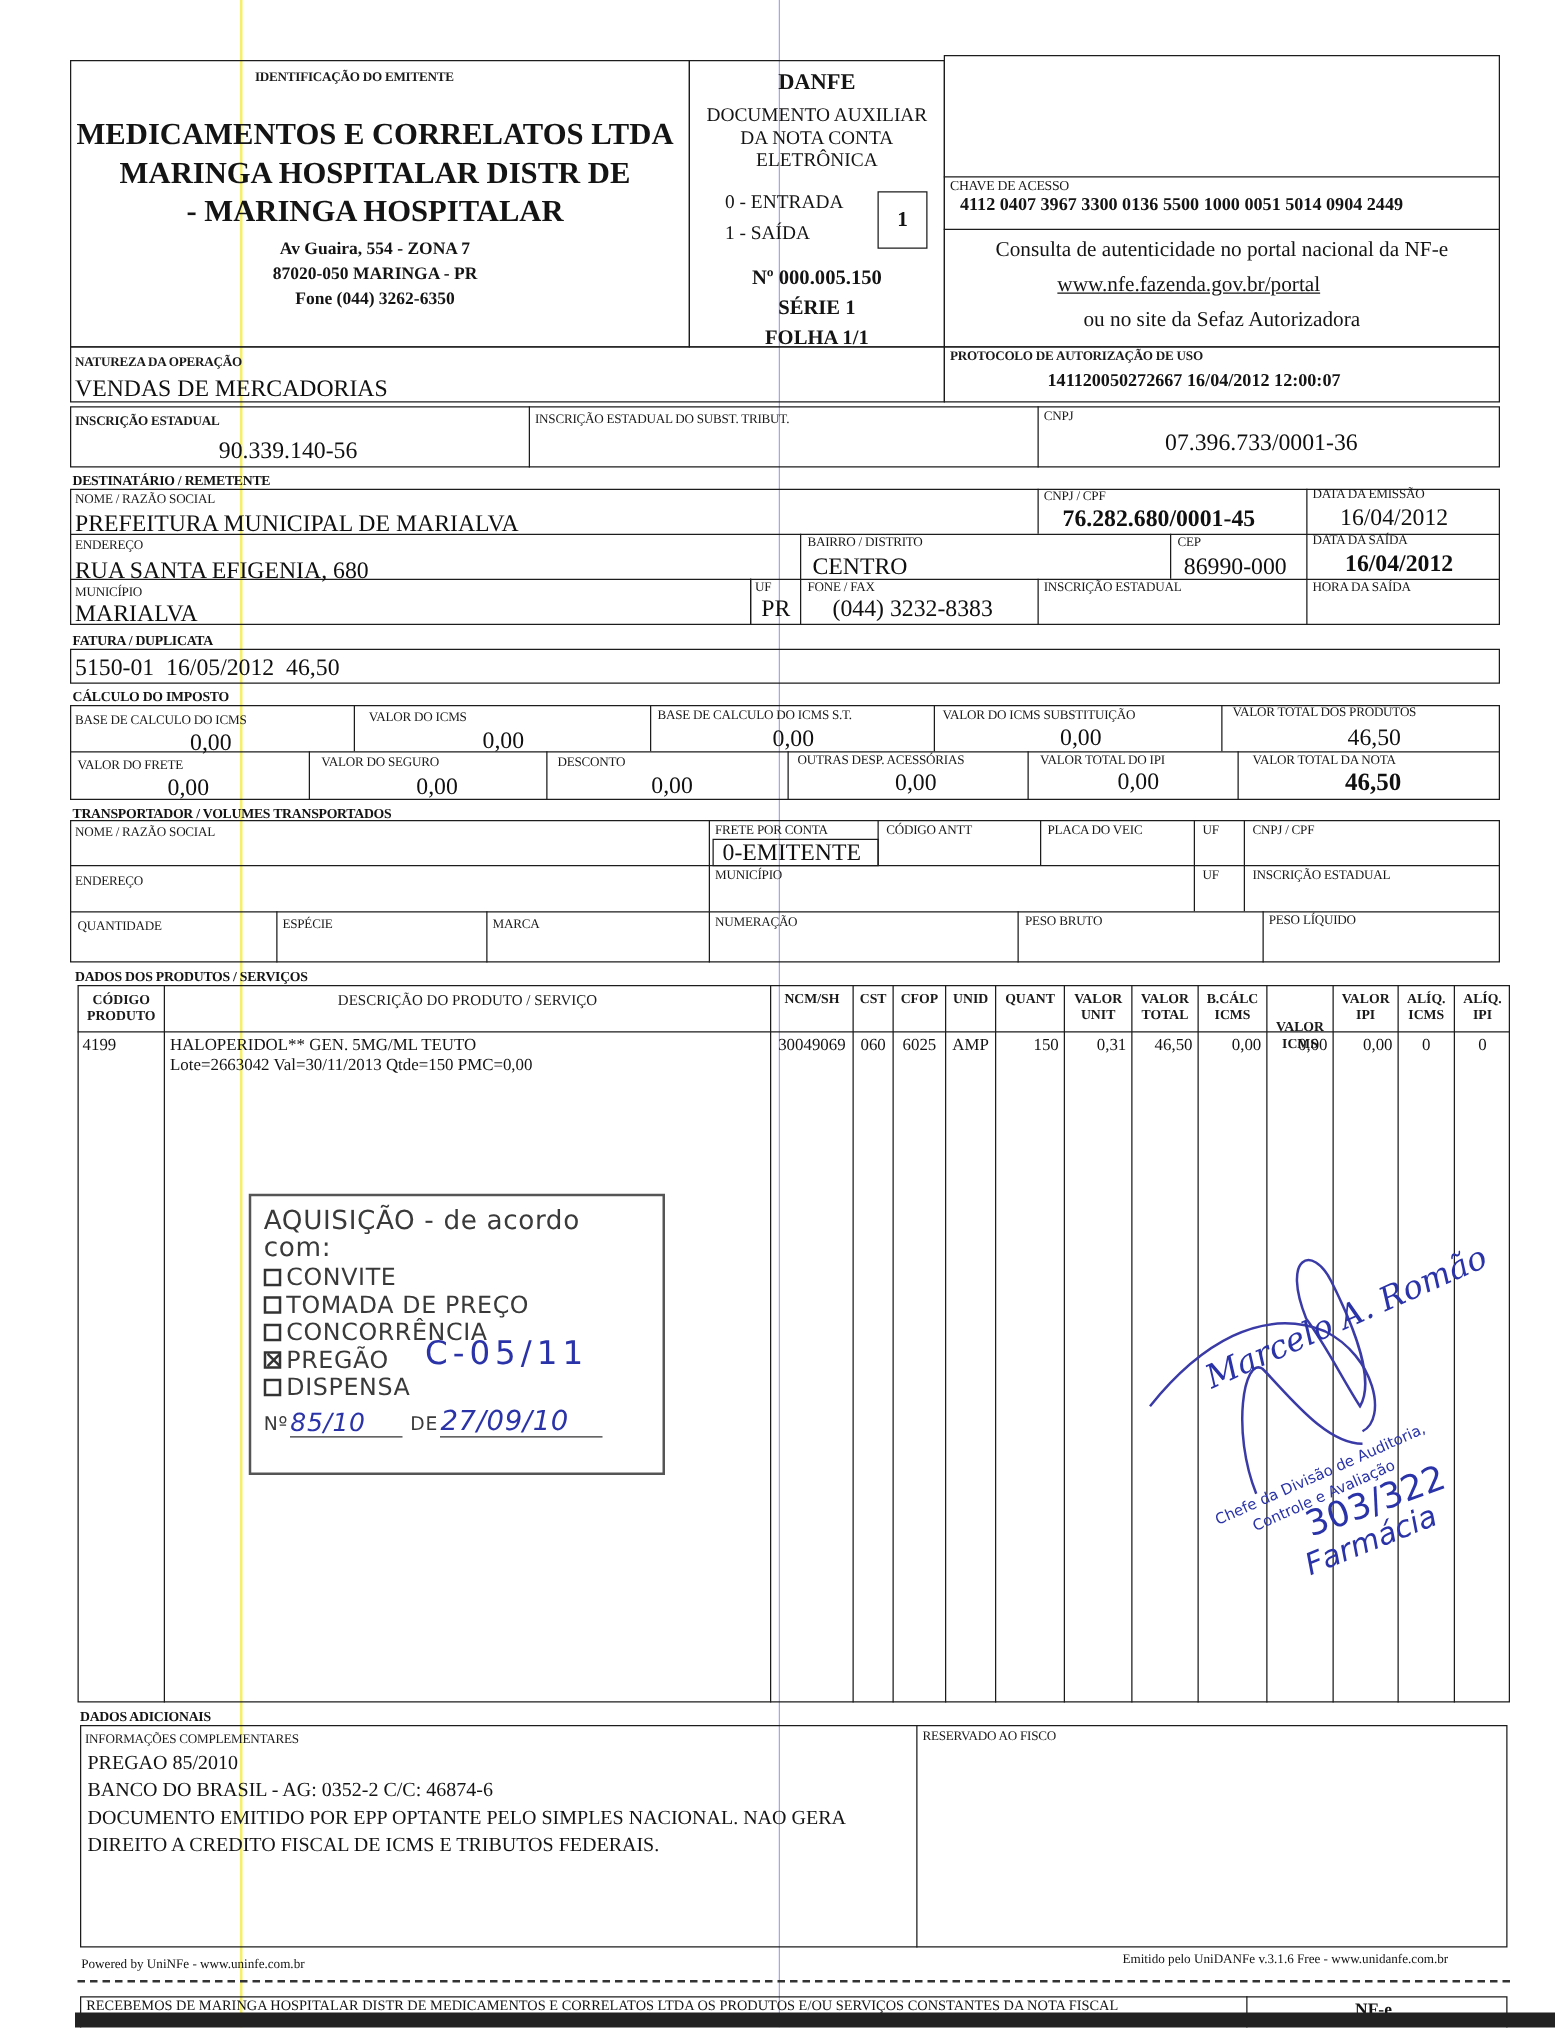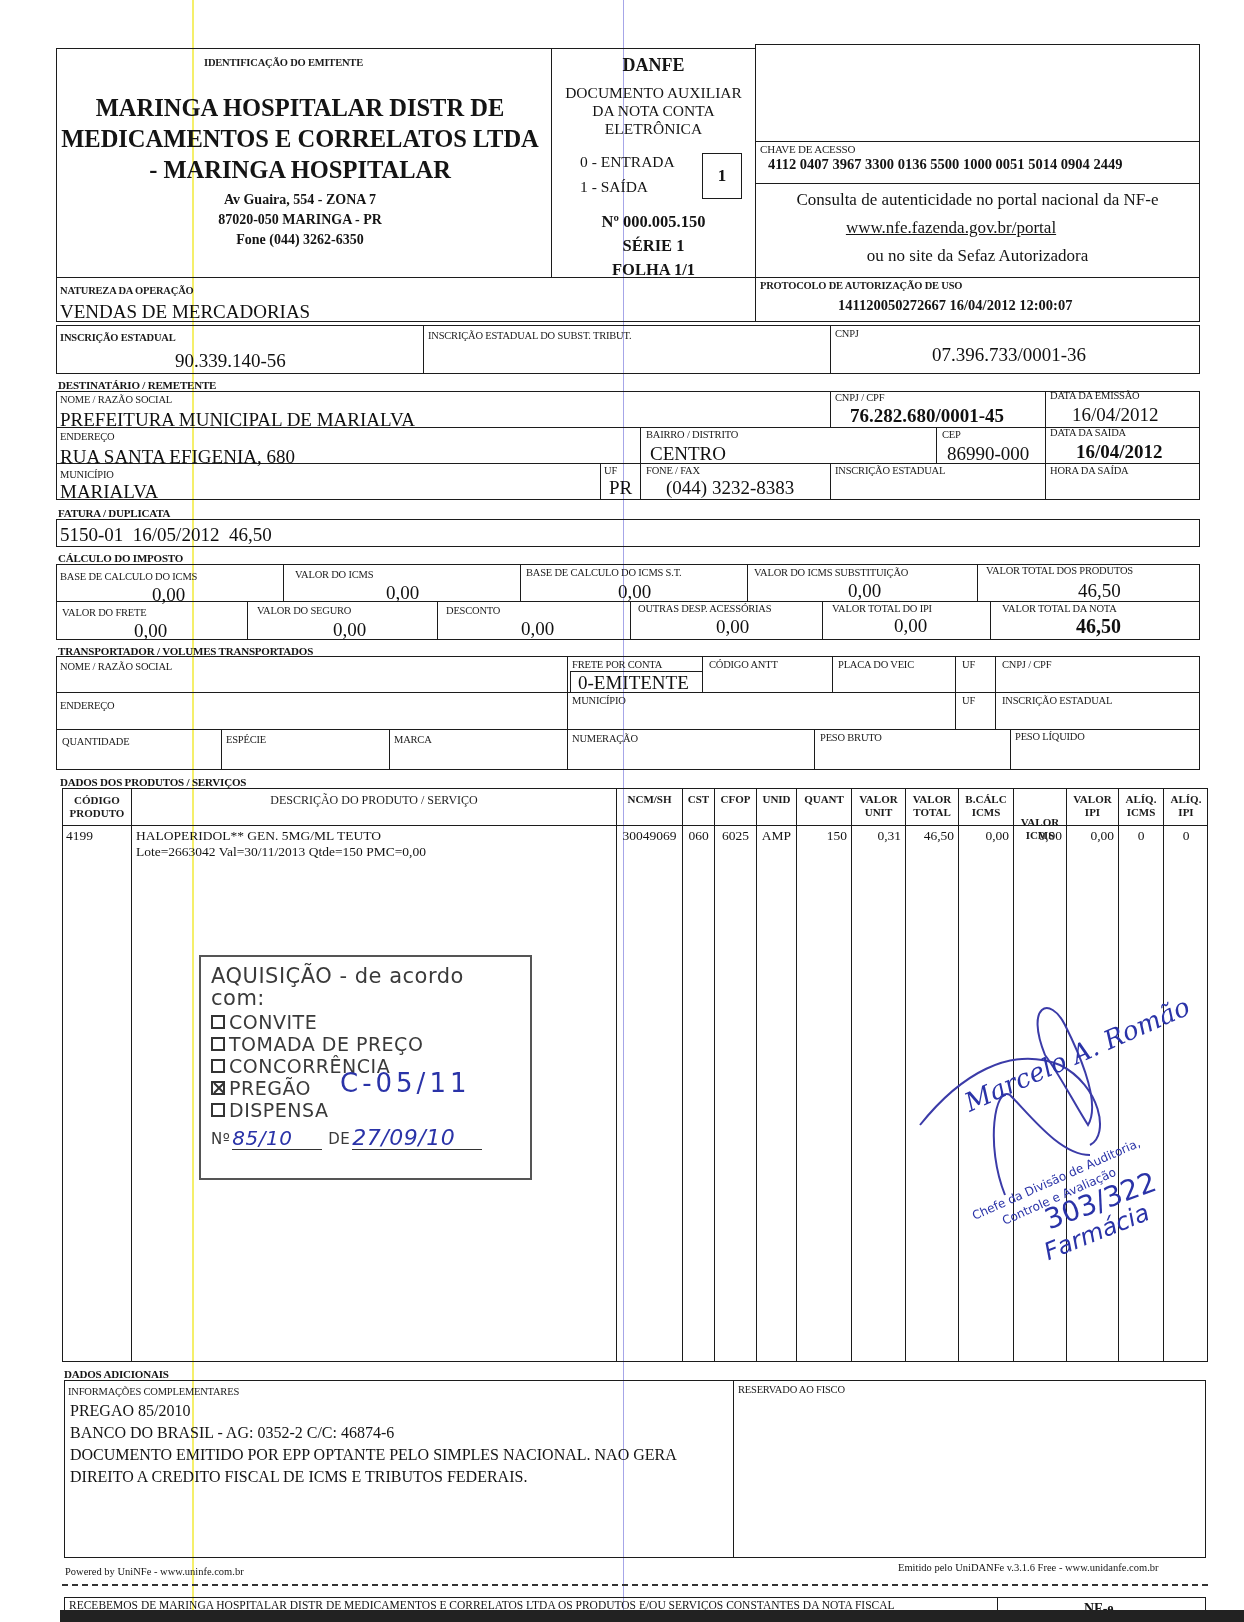--- a/index.html
+++ b/index.html
@@ -30,22 +30,22 @@
 </style>
 </head>
 <body>
 
 <div class="scanline" style="left:192px;background:#f2ea3a;opacity:.75;"></div>
 <div class="scanline" style="left:623px;width:1px;background:#6b6bd8;opacity:.6;"></div>
 
 <div class="box" style="left:56px;top:48px;width:496px;height:230px;"></div>
 <div class="lbl" style="left:204px;top:58px;">IDENTIFICAÇÃO DO EMITENTE</div>
 <div class="abs center" style="left:50px;top:92px;width:500px;font-size:24.5px;font-weight:bold;line-height:31px;">
+  <div>MEDICAMENTOS E CORRELATOS LTDA</div>
   <div>MARINGA HOSPITALAR DISTR DE</div>
-  <div>MEDICAMENTOS E CORRELATOS LTDA</div>
   <div>- MARINGA HOSPITALAR</div>
 </div>
 <div class="abs center" style="left:50px;top:190px;width:500px;font-size:14px;font-weight:bold;line-height:20px;">
   <div>Av Guaira, 554 - ZONA 7</div>
   <div>87020-050 MARINGA - PR</div>
   <div>Fone (044) 3262-6350</div>
 </div>
 
 <div class="box" style="left:551px;top:48px;width:205px;height:230px;"></div>
 <div class="abs center" style="left:551px;top:55px;width:205px;font-size:18px;font-weight:bold;">DANFE</div>

